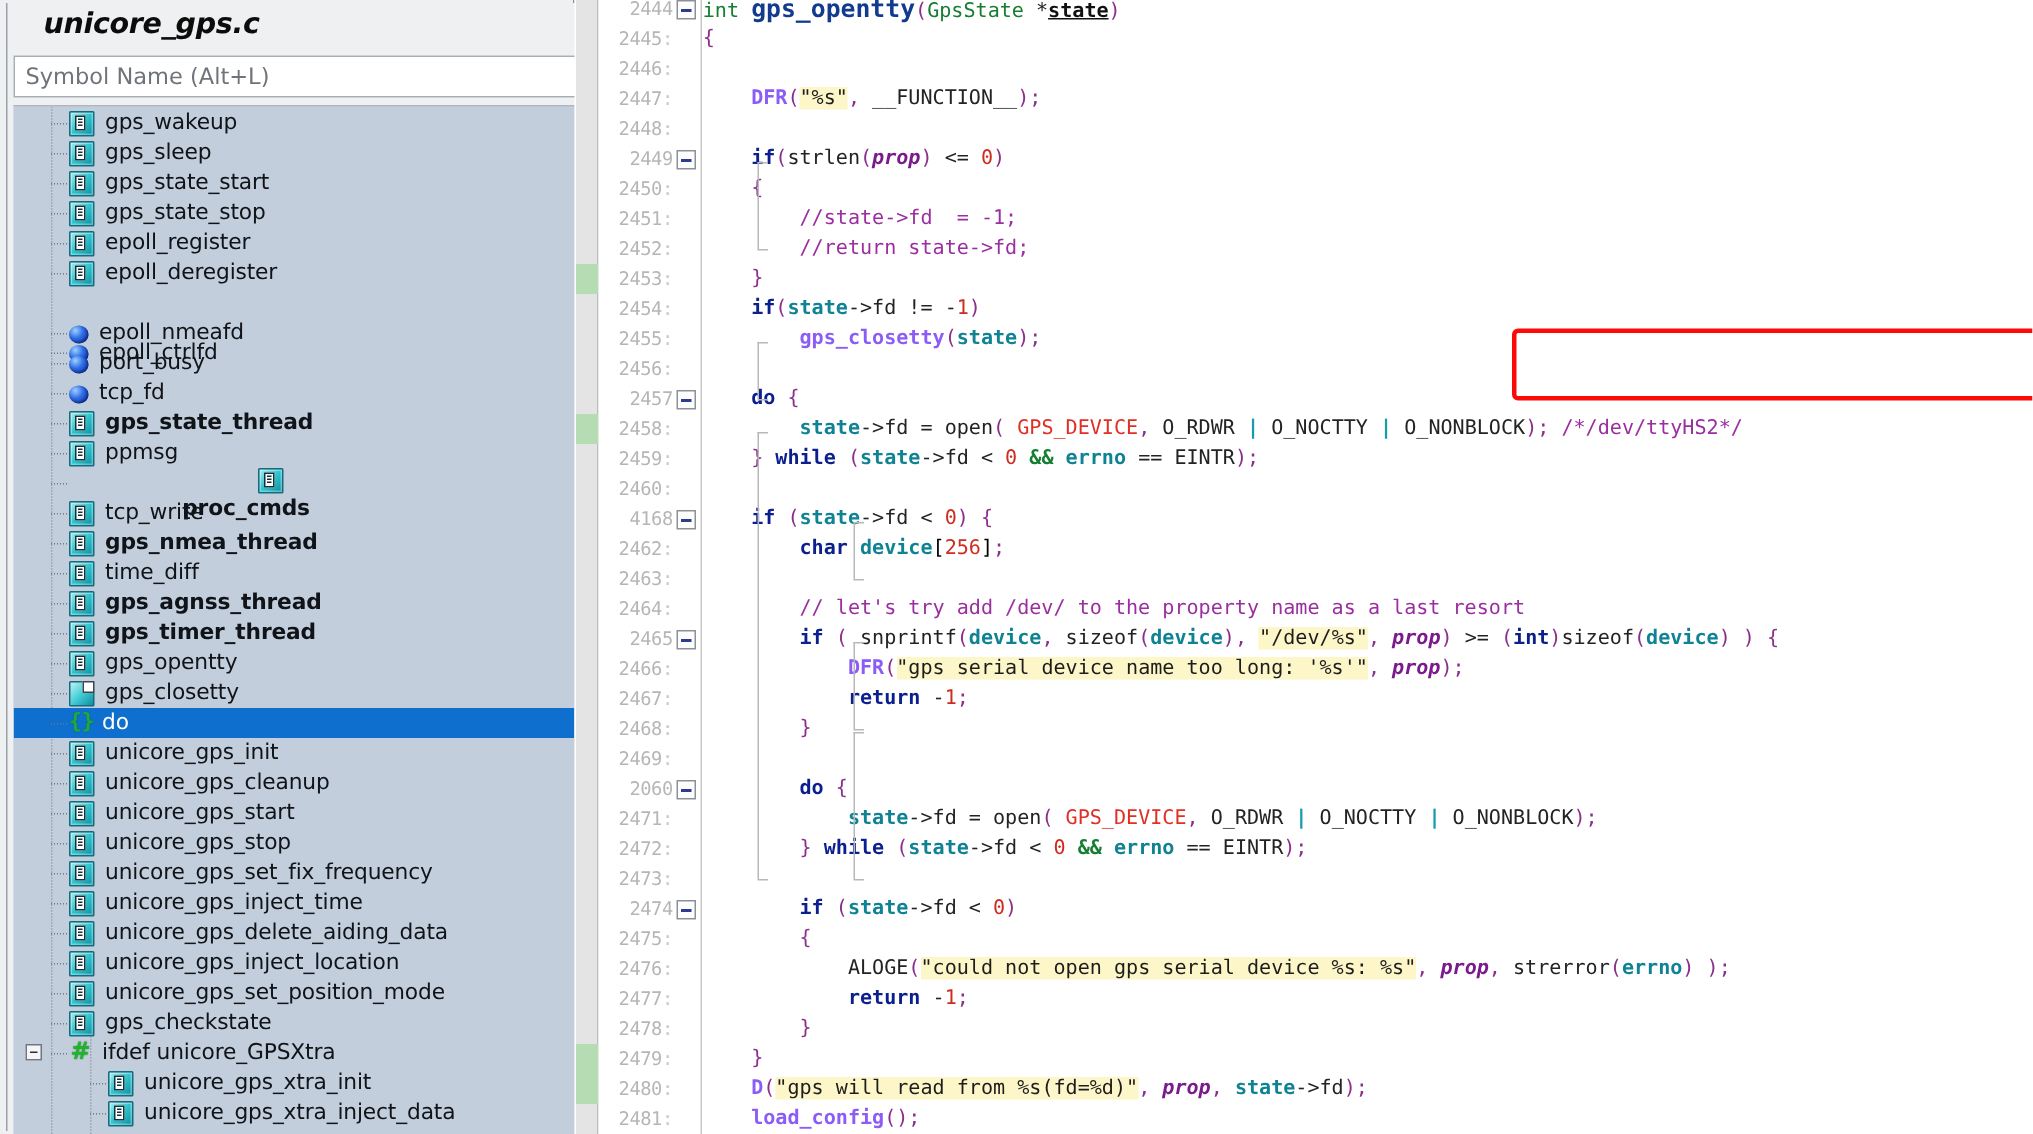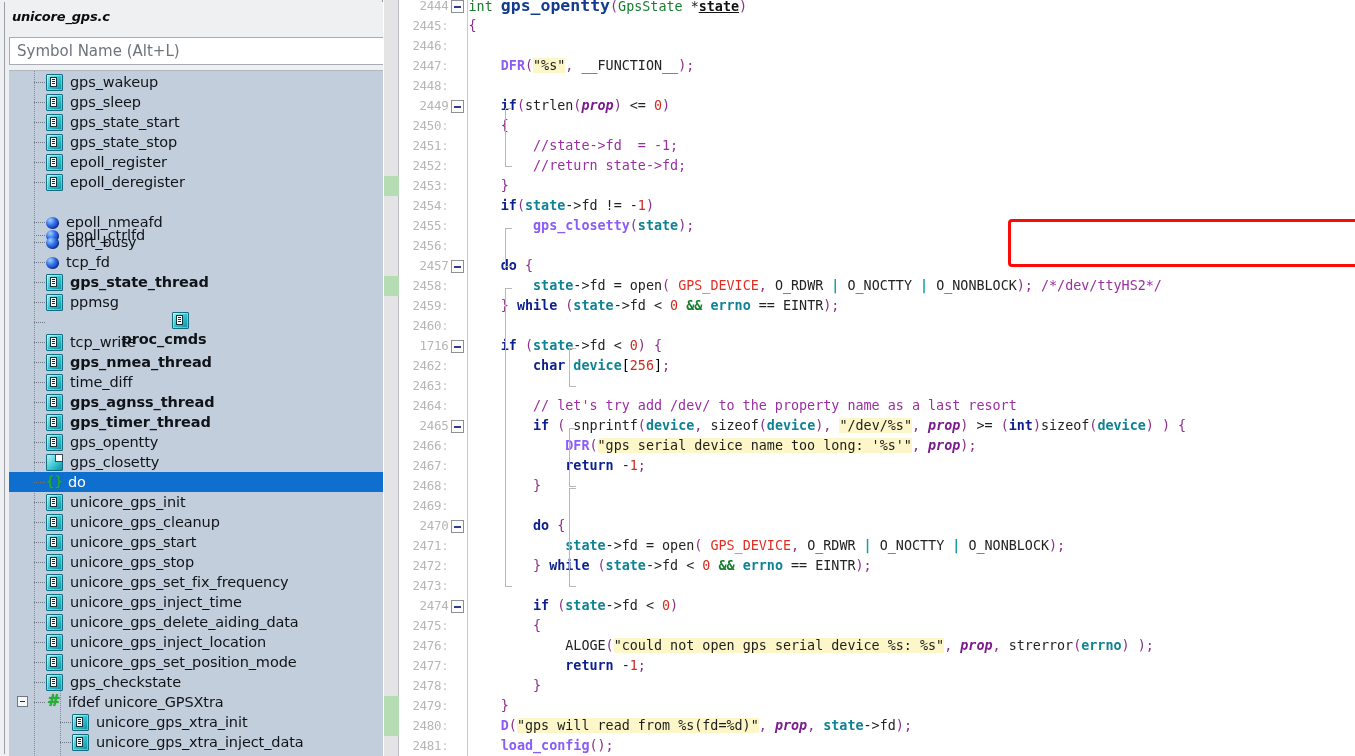--- a/index.html
+++ b/index.html
@@ -18,23 +18,23 @@
     background:#eef0f2;
     box-sizing:border-box;
     border-right:1px solid #8a8f96;
   }
   #sb-frame{
     position:absolute;left:4px;top:2px;width:401px;height:752px;
     border:1px solid #9aa0a8;border-top:none;border-bottom:none;
     background:#eef0f2;box-sizing:border-box;
   }
   #sb-title{
-    position:absolute;left:12px;top:2px;width:388px;height:28px;
+    position:absolute;left:29px;top:2px;width:388px;height:28px;
     font-family:"DejaVu Sans", sans-serif;
-    font-size:13px;font-weight:bold;font-style:italic;
+    font-size:19px;font-weight:bold;font-style:italic;
     color:#0c0c0c;letter-spacing:-0.2px;
     display:flex;align-items:center;
     white-space:nowrap;overflow:hidden;text-align:center;
   }
   #sb-search{
     position:absolute;left:9px;top:37px;width:392px;height:28px;
     background:#ffffff;border:1px solid #a8adb4;box-sizing:border-box;
     font-family:"DejaVu Sans", sans-serif;
     font-size:15px;color:#6f747b;
     padding:0 7px;outline:none;line-height:26px;
@@ -440,32 +440,32 @@
         <div class="lnum" style="top: 176px;">2453<span class="colon">:</span></div>
         <div class="lnum" style="top: 196px;">2454<span class="colon">:</span></div>
         <div class="lnum" style="top: 216px;">2455<span class="colon">:</span></div>
         <div class="lnum" style="top: 236px;">2456<span class="colon">:</span></div>
         <div class="fold" style="top: 260px;"></div>
         <div class="lnum" style="top: 256px;">2457</div>
         <div class="lnum" style="top: 276px;">2458<span class="colon">:</span></div>
         <div class="lnum" style="top: 296px; text-align: right;">2459<span class="colon">:</span></div>
         <div class="lnum" style="top: 316px;">2460<span class="colon">:</span></div>
         <div class="fold" style="top: 340px;"></div>
-        <div class="lnum" style="top: 336px;">1716</div>
+        <div class="lnum" style="top: 336px;">4168</div>
         <div class="lnum" style="top: 356px;">2462<span class="colon">:</span></div>
         <div class="lnum" style="top: 376px;">2463<span class="colon">:</span></div>
         <div class="lnum" style="top: 396px;">2464<span class="colon">:</span></div>
         <div class="fold" style="top: 420px;"></div>
         <div class="lnum" style="top: 416px;">2465</div>
         <div class="lnum" style="top: 436px;">2466<span class="colon">:</span></div>
         <div class="lnum" style="top: 456px;">2467<span class="colon">:</span></div>
         <div class="lnum" style="top: 476px;">2468<span class="colon">:</span></div>
         <div class="lnum" style="top: 496px;">2469<span class="colon">:</span></div>
         <div class="fold" style="top: 520px;"></div>
-        <div class="lnum" style="top: 516px;">2470</div>
+        <div class="lnum" style="top: 516px;">2060</div>
         <div class="lnum" style="top: 536px;">2471<span class="colon">:</span></div>
         <div class="lnum" style="top: 556px;">2472<span class="colon">:</span></div>
         <div class="lnum" style="top: 576px;">2473<span class="colon">:</span></div>
         <div class="fold" style="top: 600px;"></div>
         <div class="lnum" style="top: 596px;">2474</div>
         <div class="lnum" style="top: 616px;">2475<span class="colon">:</span></div>
         <div class="lnum" style="top: 636px;">2476<span class="colon">:</span></div>
         <div class="lnum" style="top: 656px;">2477<span class="colon">:</span></div>
         <div class="lnum" style="top: 676px;">2478<span class="colon">:</span></div>
         <div class="lnum" style="top: 696px;">2479<span class="colon">:</span></div>

